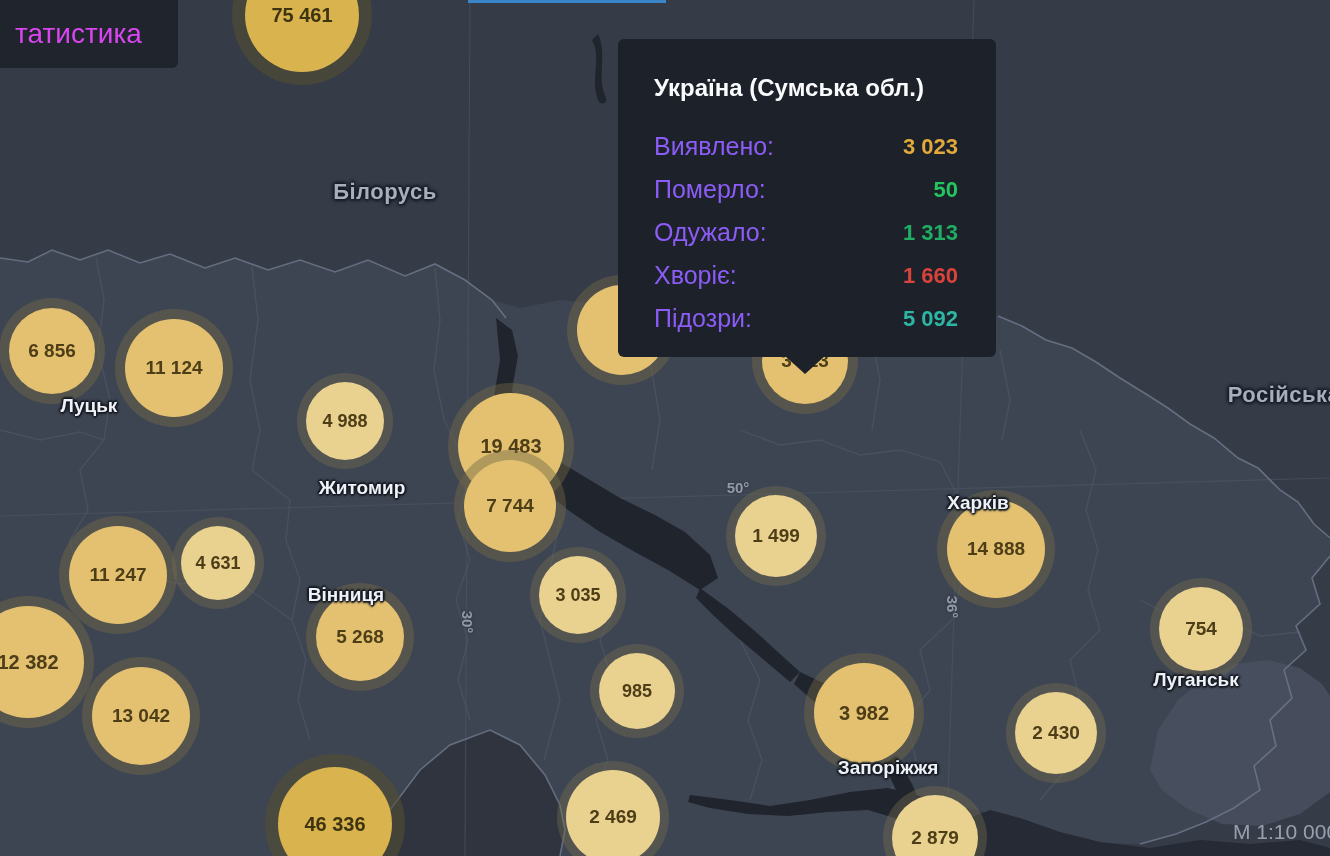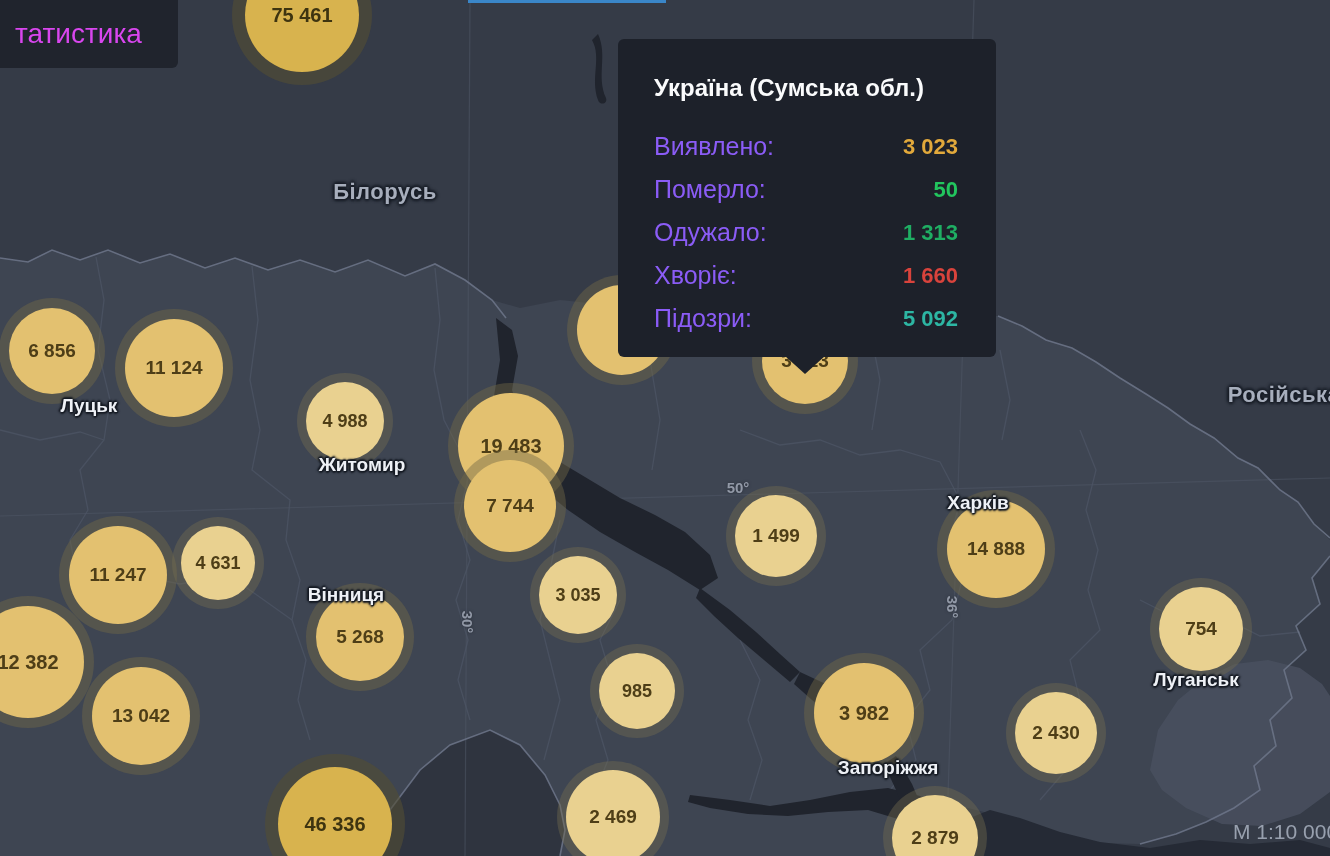--- a/index.html
+++ b/index.html
@@ -149,21 +149,21 @@
       <div class="bubble pale" style="left: 637px; top: 691px; height: 76px; width: 76px; font-size: 18px;">985</div>
       <div class="bubble normal" style="left: 864px; top: 713px; height: 100px; width: 100px; font-size: 20px;">3 982</div>
       <div class="bubble normal" style="left: 141px; top: 716px; height: 98px; width: 98px; font-size: 19px;">13 042</div>
       <div class="bubble pale" style="left: 1056px; top: 733px; height: 82px; width: 82px; font-size: 19px;">2 430</div>
       <div class="bubble strong" style="left: 335px; top: 824px; height: 114px; width: 114px; font-size: 20px;">46 336</div>
       <div class="bubble pale" style="left: 613px; top: 817px; height: 94px; width: 94px; font-size: 19px;">2 469</div>
       <div class="bubble pale" style="left: 935px; top: 838px; height: 86px; width: 86px; font-size: 19px;">2 879</div>
     </div>
   <div id="labels-layer">
       <div class="city-label" style="left: 89px; top: 406px;">Луцьк</div>
-      <div class="city-label" style="left: 362px; top: 465px;">Житомир</div>
+      <div class="city-label" style="left: 362px; top: 488px;">Житомир</div>
       <div class="city-label" style="left: 346px; top: 595px;">Вінниця</div>
       <div class="city-label" style="left: 978px; top: 503px;">Харків</div>
       <div class="city-label" style="left: 1196px; top: 680px; text-align: right;">Луганськ</div>
       <div class="city-label" style="left: 888px; top: 768px;">Запоріжжя</div>
       <div class="country-label" style="left: 385px; top: 192px;">Білорусь</div>
       <div class="country-label" style="left: 1266px; top: 395px; padding-left: 36px;">Російська</div>
       <div class="grid-label" style="left: 738px; top: 487px;">50°</div>
       <div class="grid-label rot" style="left: 467px; top: 622px;">30°</div>
       <div class="grid-label rot" style="left: 952px; top: 607px;">36°</div>
     </div>

